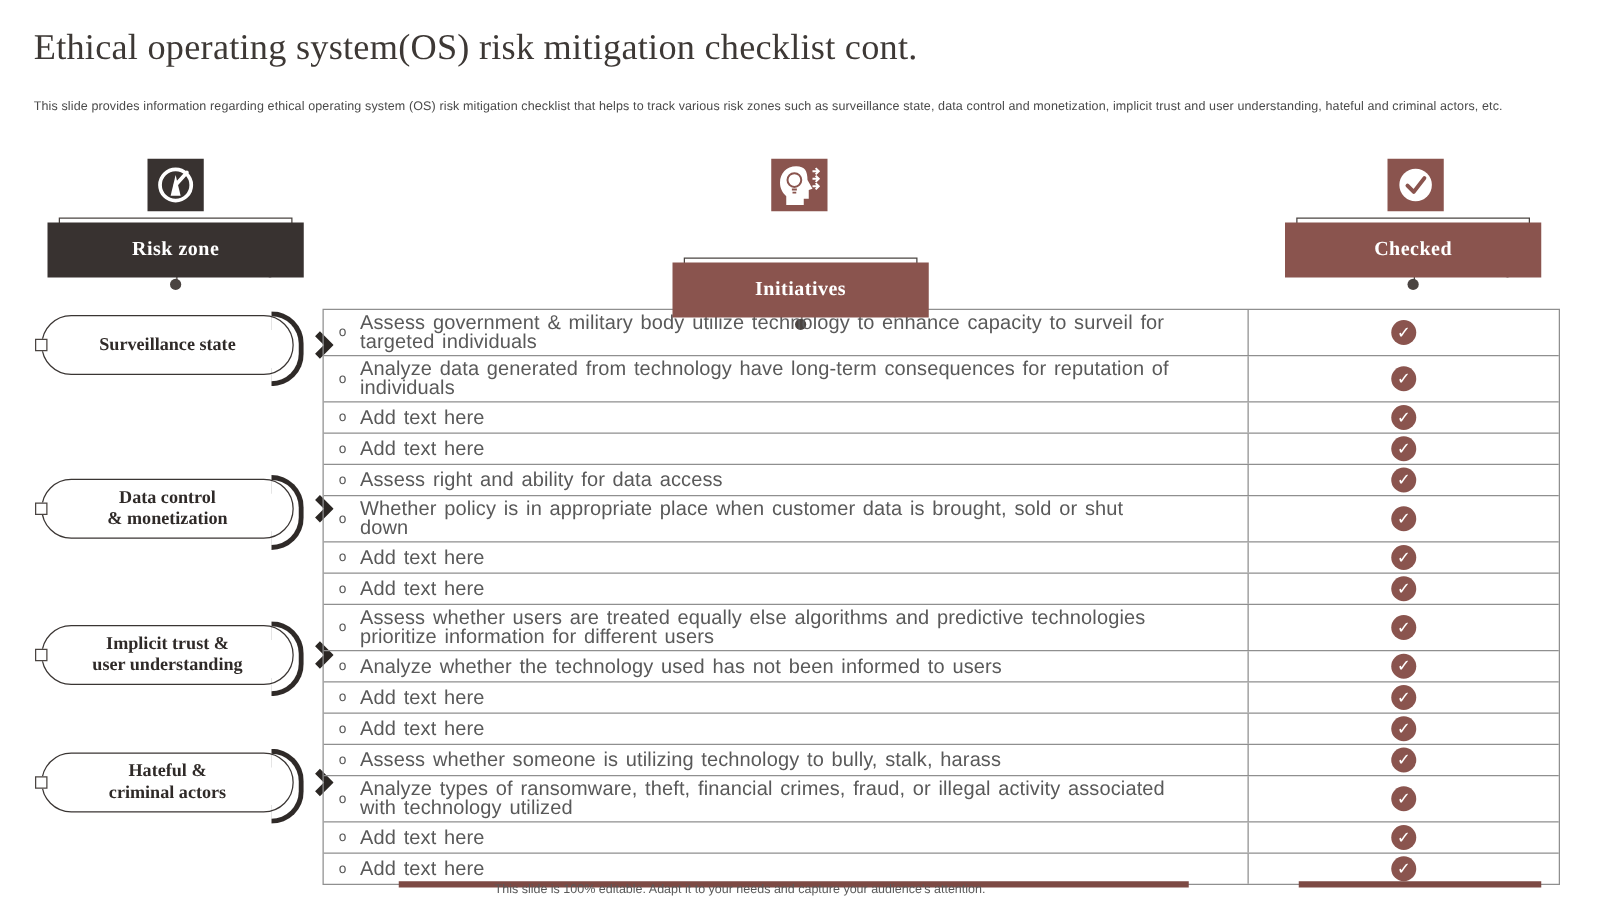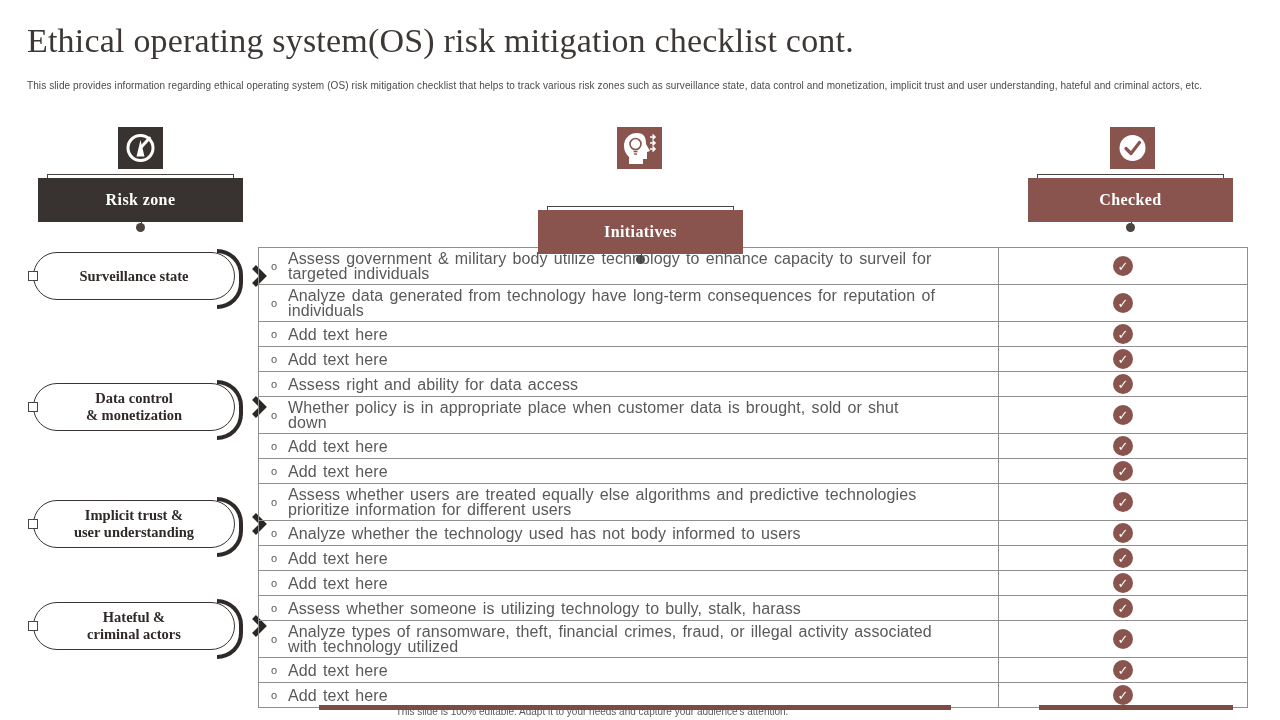--- a/index.html
+++ b/index.html
@@ -5,21 +5,21 @@
   html,body{margin:0;padding:0;}
   body{
     width:1280px;height:720px;position:relative;background:#ffffff;
     font-family:"Liberation Sans",sans-serif;overflow:hidden;
   }
   .abs{position:absolute;}
 
   
   .title{
     left:27px;top:22px;width:1200px;
-    font-family:"Liberation Serif",serif;font-size:34px;color:#3d3835;
+    font-family:"Liberation Serif",serif;font-size:29px;color:#3d3835;
     letter-spacing:.2px;
   }
   .subtitle{
     left:27px;top:79px;width:1190px;
     font-size:10px;line-height:13px;color:#4a4a4a;letter-spacing:.1px;
   }
   .footer{
     left:0;top:706px;width:1184px;text-align:center;
     font-size:10px;color:#595959;
   }
@@ -289,21 +289,21 @@
           <span class="bullet">o</span>
           <span class="rtext">Assess whether users are treated equally else algorithms and predictive technologies prioritize information for different users</span>
         </div>
         <div class="cell-check">
           <span class="chk">✓</span>
         </div>
       </div>
       <div class="trow">
         <div class="cell-init">
           <span class="bullet">o</span>
-          <span class="rtext">Analyze whether the technology used has not body informed to users</span>
+          <span class="rtext">Analyze whether the technology used has not been informed to users</span>
         </div>
         <div class="cell-check">
           <span class="chk">✓</span>
         </div>
       </div>
       <div class="trow">
         <div class="cell-init">
           <span class="bullet">o</span>
           <span class="rtext">Add text here</span>
         </div>

